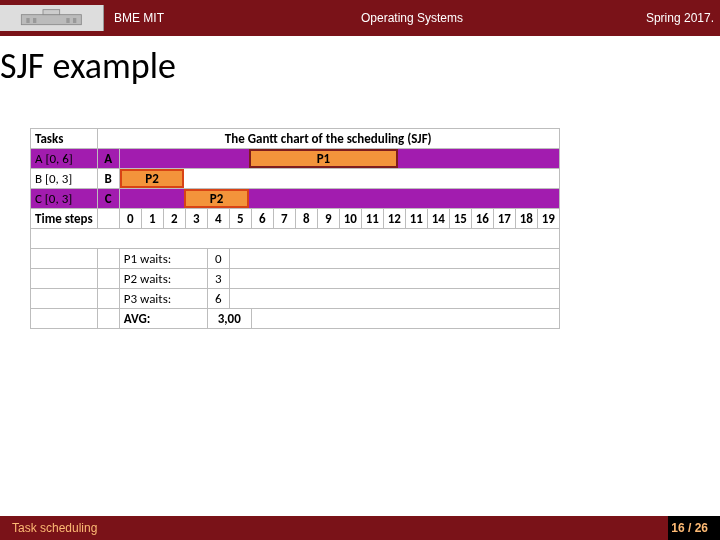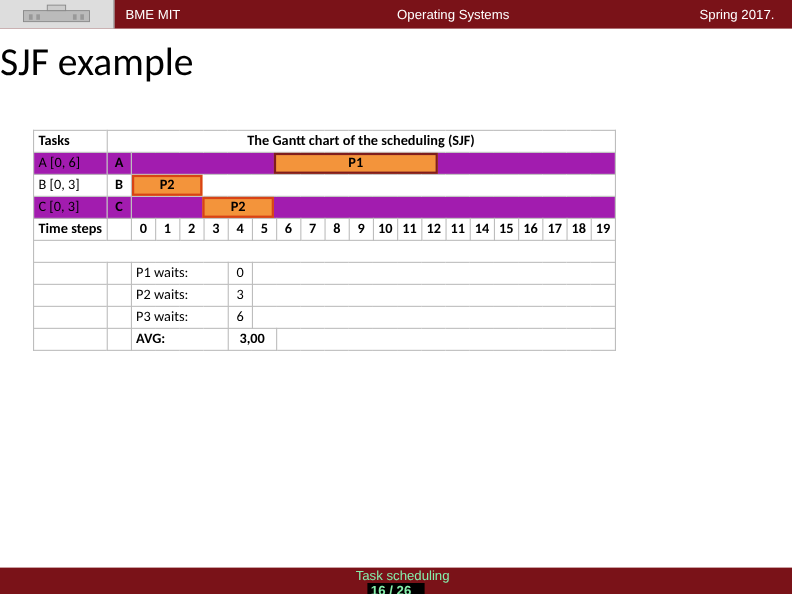--- a/index.html
+++ b/index.html
@@ -1,33 +1,33 @@
 <!DOCTYPE html>
 <html><head>
 <meta charset="utf-8">
 <style>
   * { box-sizing: border-box; margin: 0; padding: 0; }
   body { font-family: Arial, Helvetica, sans-serif; width: 720px; height: 540px; position: relative; background: #fff; overflow: hidden; }
-  .topbar { height: 26px; background: #7a1218; display: flex; align-items: center; color: #fff; font-size: 12px; }
+  .topbar { height: 36px; background: #7a1218; display: flex; align-items: center; color: #fff; font-size: 12px; }
   .logo-box { width: 104px; height: 26px; background: #ddd; display: flex; align-items: center; justify-content: center; border-right: 1px solid #999; }
   .logo-box svg { height: 20px; }
   .bme { width: 130px; padding-left: 10px; }
   .course { flex: 1; text-align: center; }
-  .sem { width: 130px; text-align: right; padding-right: 16px; }
+  .sem { width: 130px; text-align: right; padding-right: 6px; }
   .title { text-align: left; font-size: 36px; font-family: "Calibri", Arial, sans-serif; margin-top: 8px; margin-bottom: 40px; }
   .tablewrap { margin-left: 30px; }
   table { border-collapse: collapse; font-size: 13px; font-family: "Calibri", Arial, sans-serif; }
   td, th { border: 1px solid #bdbdbd; height: 20px; padding: 0 4px; text-align: left; min-width: 22px; }
   td.num { text-align: center; padding: 0; }
   .shade { background: #a21caf; }
   .ganttcell { position: relative; padding: 0; }
   .gantt-bar { position: absolute; top: 0; bottom: 0; display: flex; align-items: center; justify-content: center; font-weight: bold; }
   .p1bar { background: #f3943b; border: 2px solid #7f1d1d; }
   .p2bar { background: #f3943b; border-left: 2px solid #d84315; border-right: 2px solid #d84315; border-top: 2px solid #d84315; border-bottom: 2px solid #d84315; }
-  .footer { position: absolute; bottom: 0; left: 0; right: 0; height: 24px; background: #7a1218; color: #86efac; display: flex; align-items: center; font-size: 12px; flex-direction: column; }
+  .footer { position: absolute; bottom: 0; left: 0; right: 0; height: 24px; background: #7a1218; color: #fdba74; display: flex; align-items: center; font-size: 12px; }
   .foot-left { padding-left: 12px; flex: 1; }
   .foot-right { padding-right: 12px; background: #000; height: 100%; display: flex; align-items: center; padding-left: 3px; font-weight: bold; }
   .b { font-weight: bold; }
 </style>
 </head>
 <body>
 
 <div class="topbar">
   <div class="logo-box">
     <svg viewBox="0 0 80 24">

